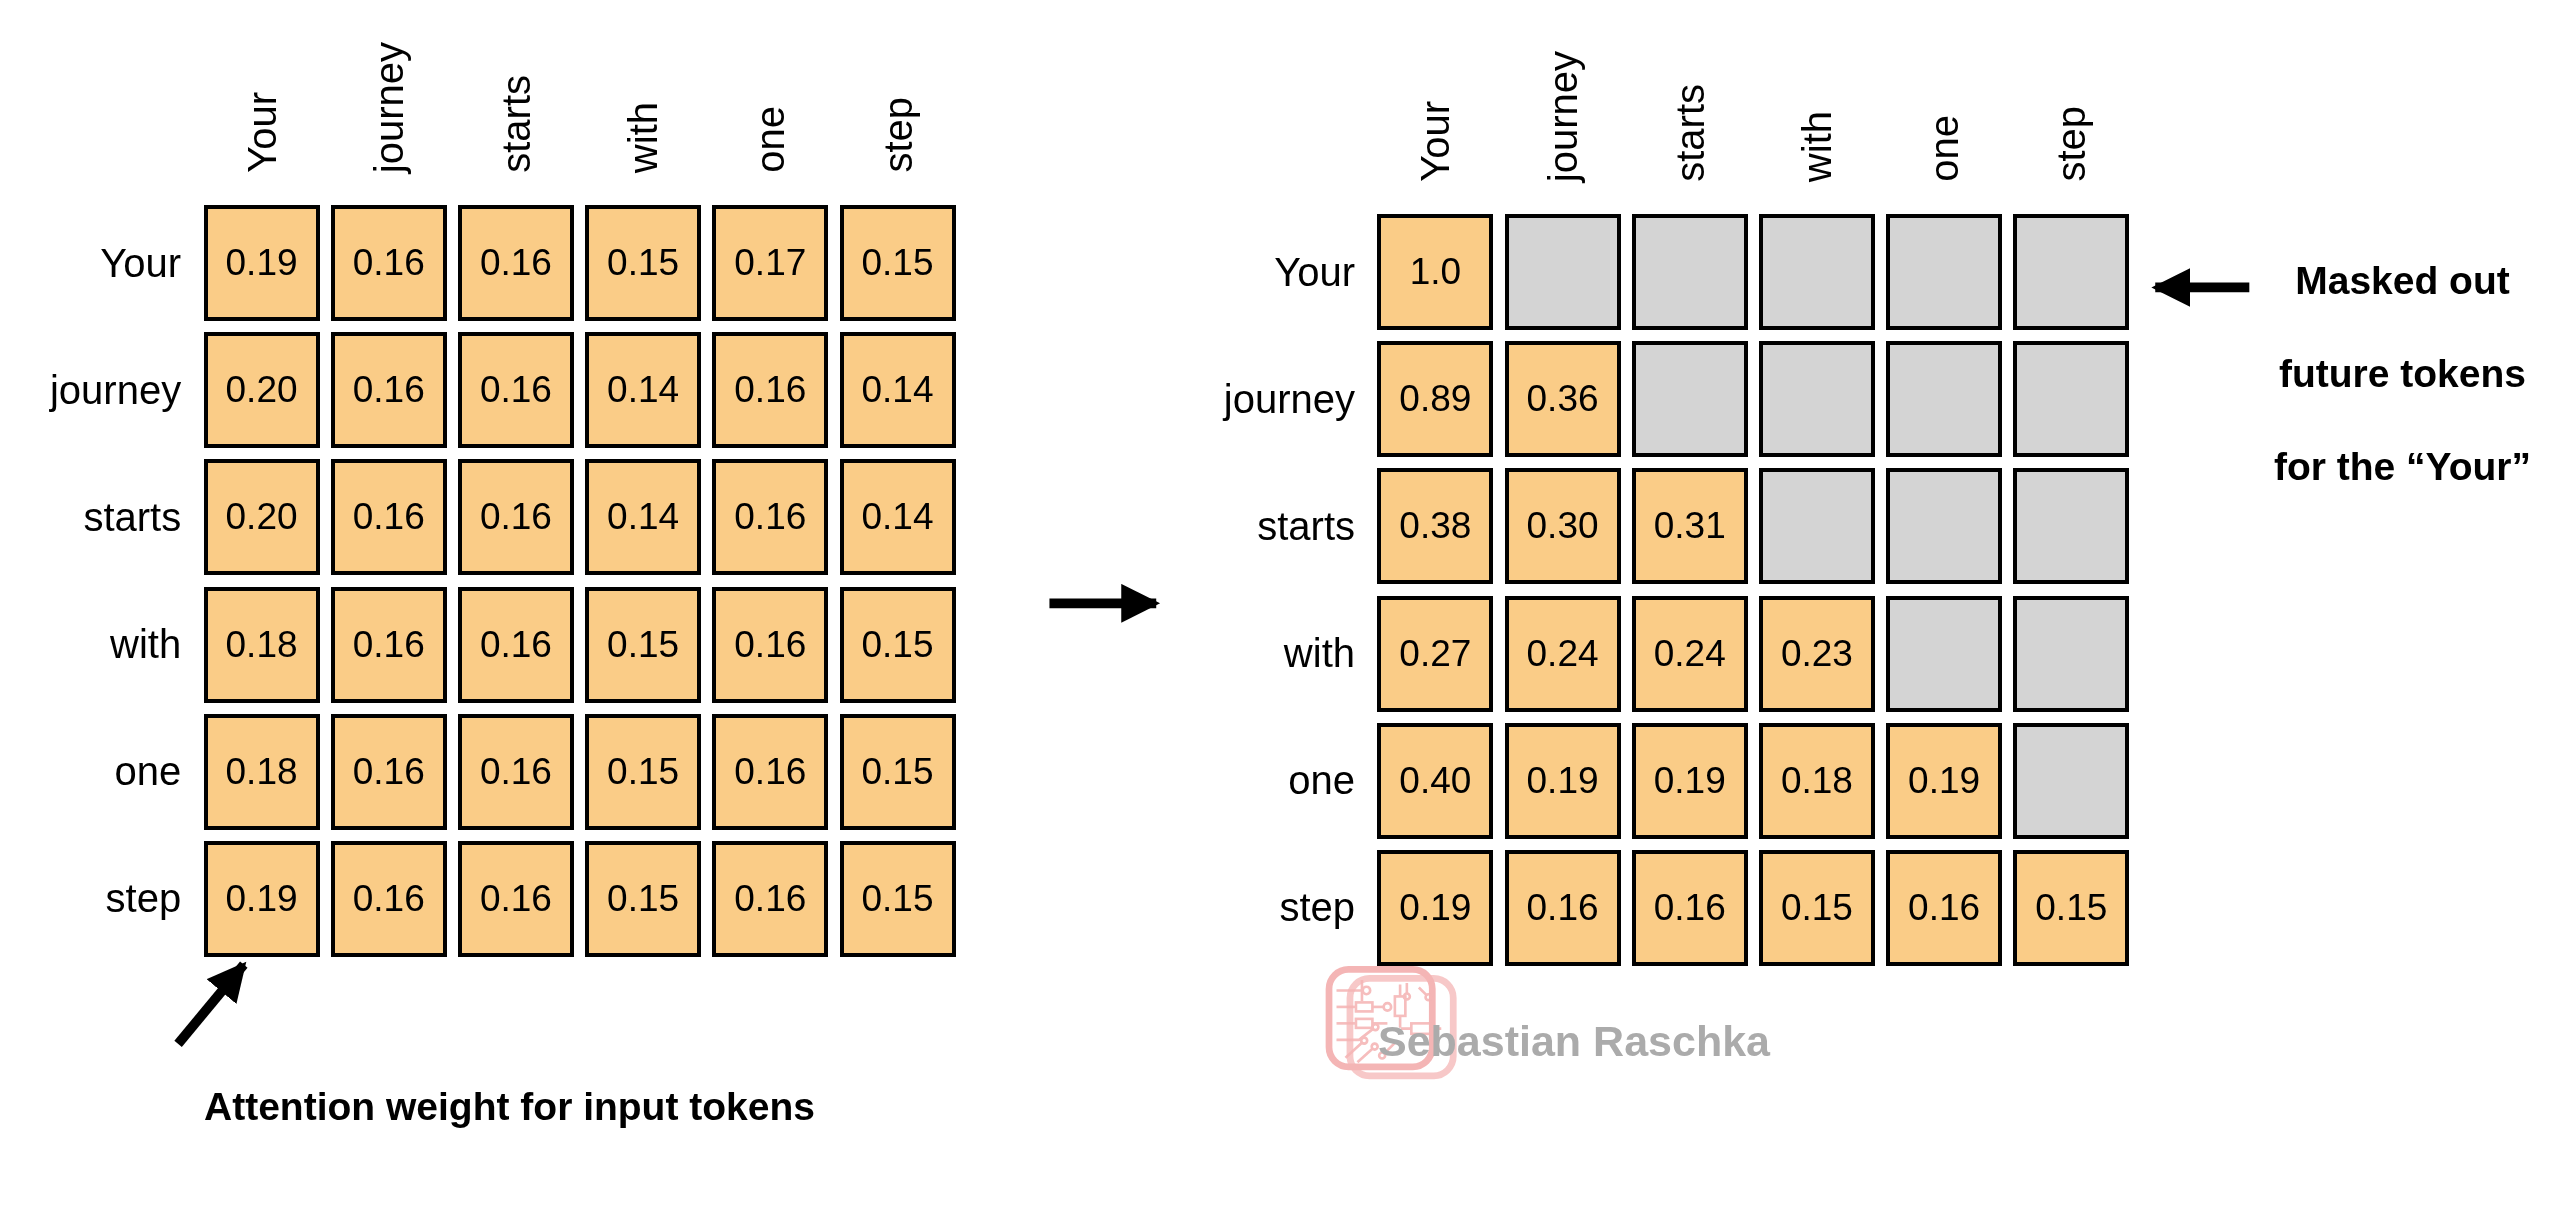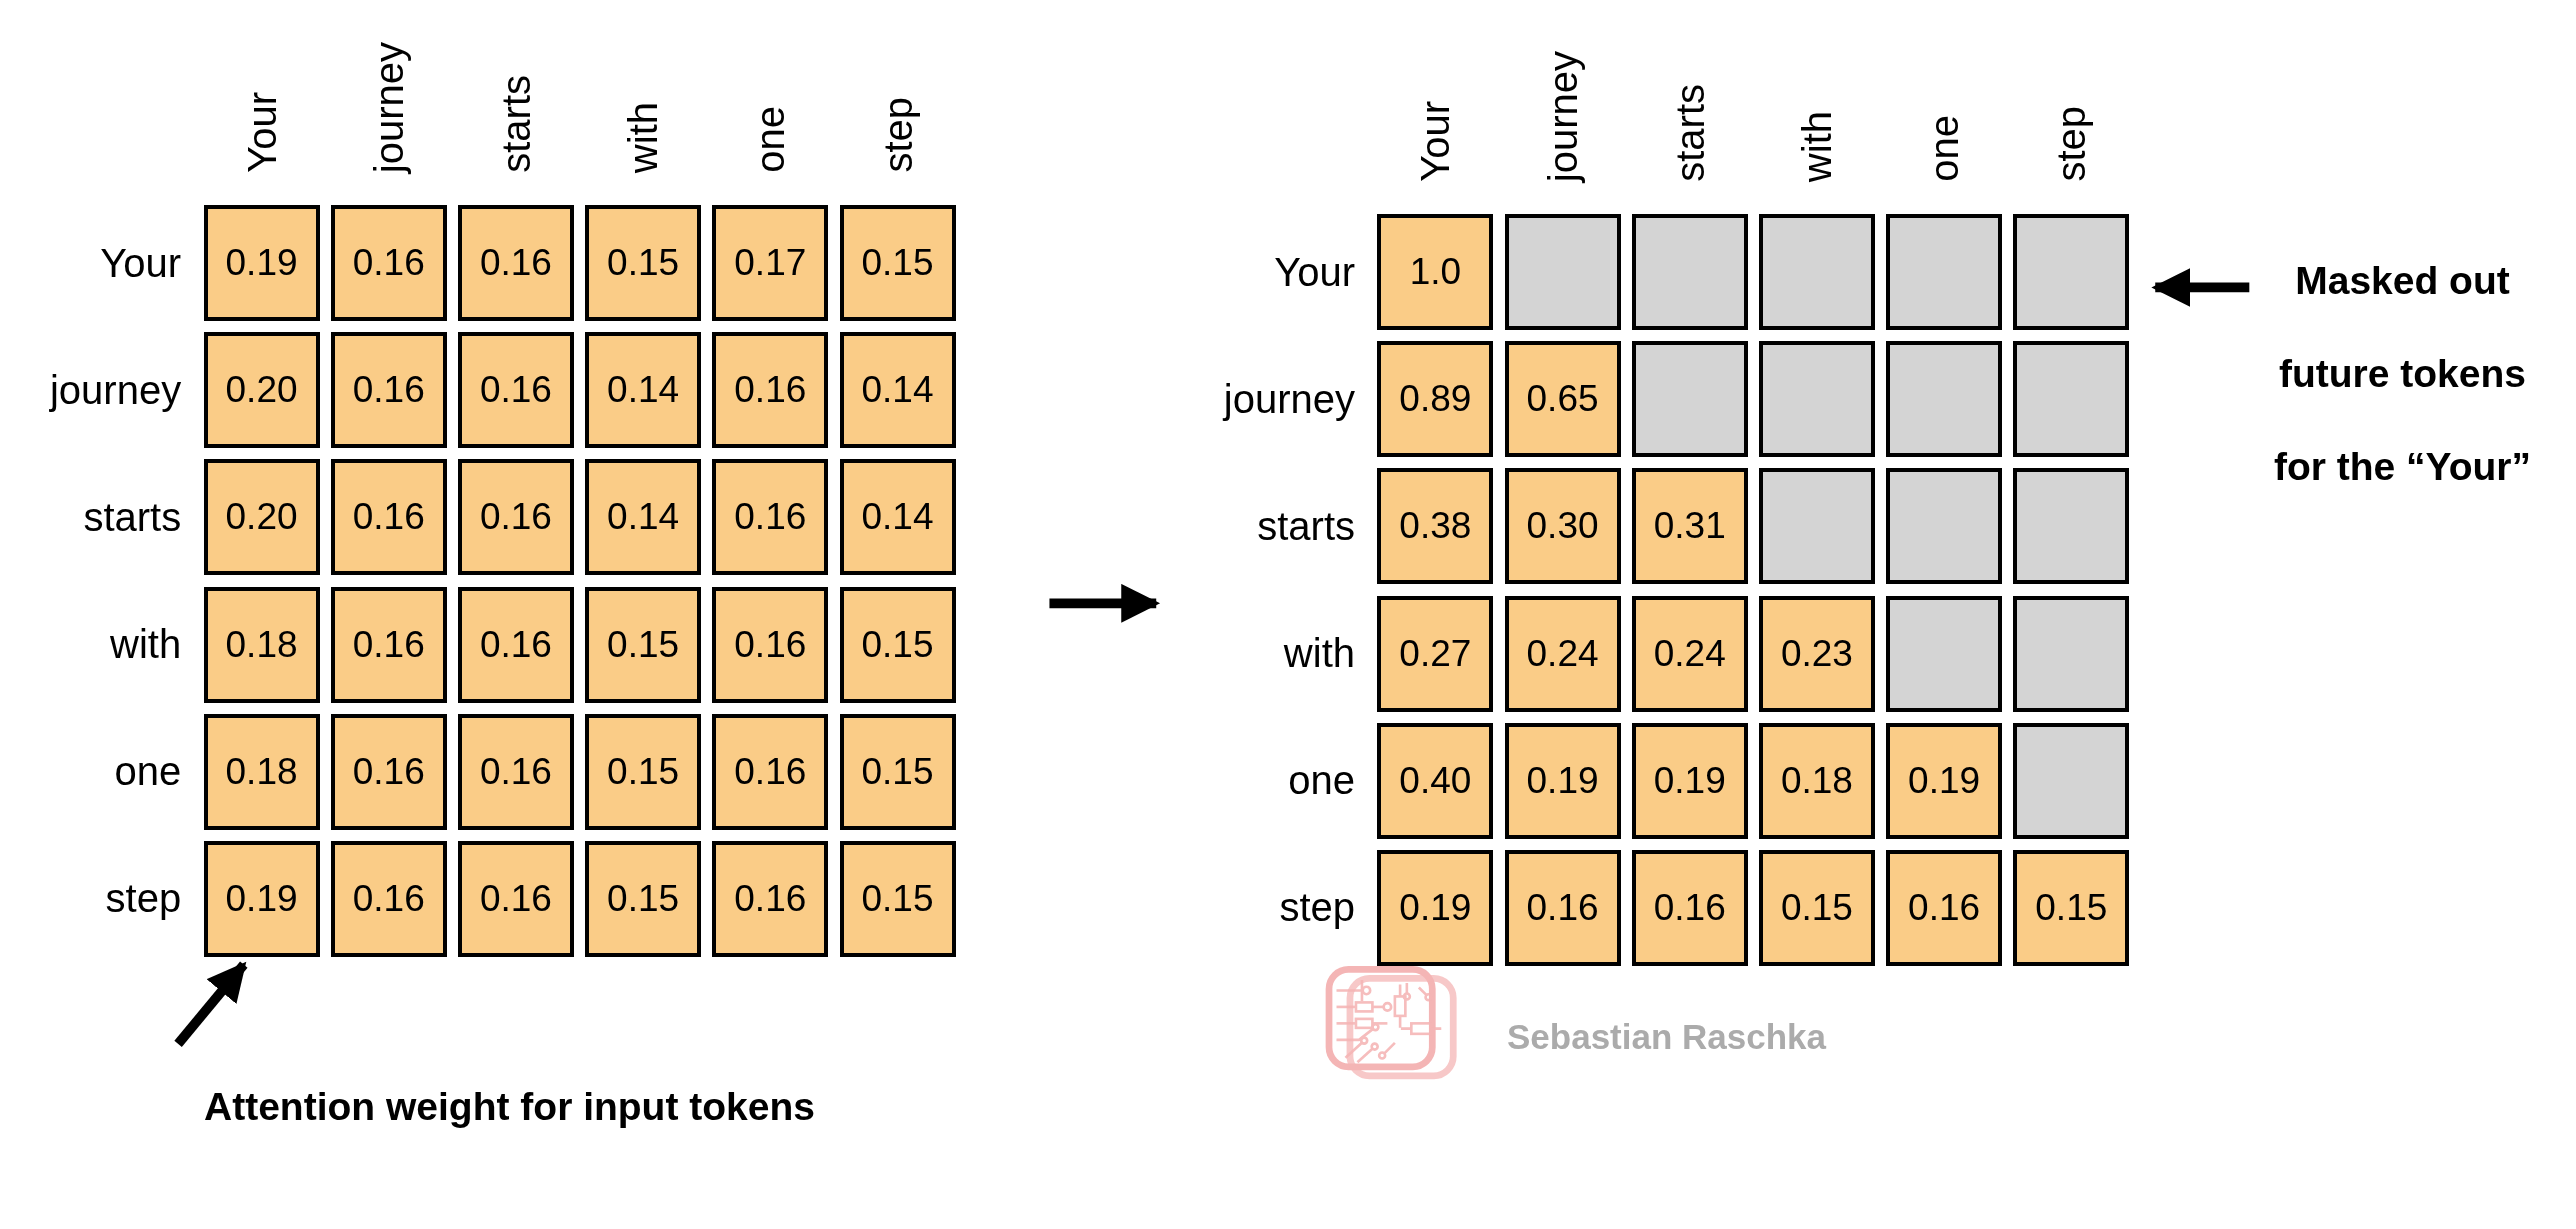--- a/index.html
+++ b/index.html
@@ -41,22 +41,22 @@
   #masked-note{left:2229px;top:234px;width:347px;line-height:93px;}
   #attention-note{left:97px;top:1070px;width:825px;line-height:73px;}
 
   
   #arrows{position:absolute;left:0;top:0;pointer-events:none;}
   #arrows line{stroke:#000;stroke-width:13;}
 
   
   #wm-logo{position:absolute;left:1323px;top:965px;opacity:.8;}
   #wm-text{
-    position:absolute;left:1507px;top:1017px;
-    font-size:35px;font-weight:bold;color:var(--watermark_text,#ABABAB);
+    position:absolute;left:1378px;top:1017px;
+    font-size:43px;font-weight:bold;color:var(--watermark_text,#ABABAB);
     white-space:nowrap;
   }
 </style>
 </head>
 <body>
 
 <div class="canvas">
 
   <div class="matrix" id="matrix-left">
       <div class="header-row">
@@ -163,21 +163,21 @@
         <div class="cell filled">1.0</div>
         <div class="cell masked"></div>
         <div class="cell masked"></div>
         <div class="cell masked"></div>
         <div class="cell masked"></div>
         <div class="cell masked"></div>
       </div>
       <div class="mrow">
         <div class="rlabel">journey</div>
         <div class="cell filled">0.89</div>
-        <div class="cell filled">0.65</div>
+        <div class="cell filled">0.36</div>
         <div class="cell masked"></div>
         <div class="cell masked"></div>
         <div class="cell masked"></div>
         <div class="cell masked"></div>
       </div>
       <div class="mrow">
         <div class="rlabel">starts</div>
         <div class="cell filled">0.38</div>
         <div class="cell filled">0.30</div>
         <div class="cell filled">0.31</div>

